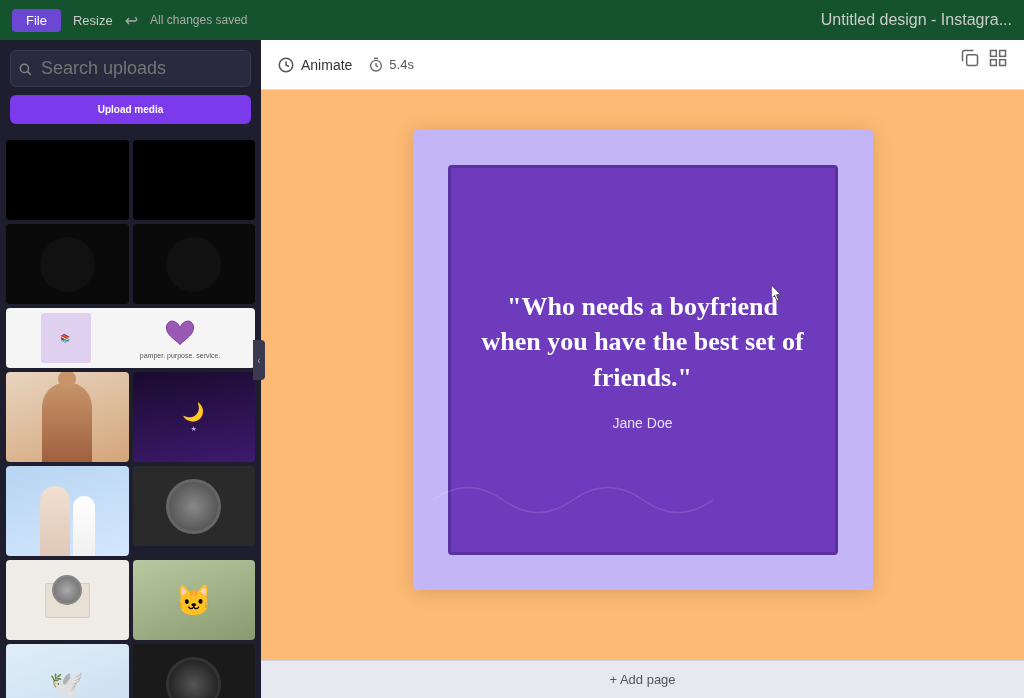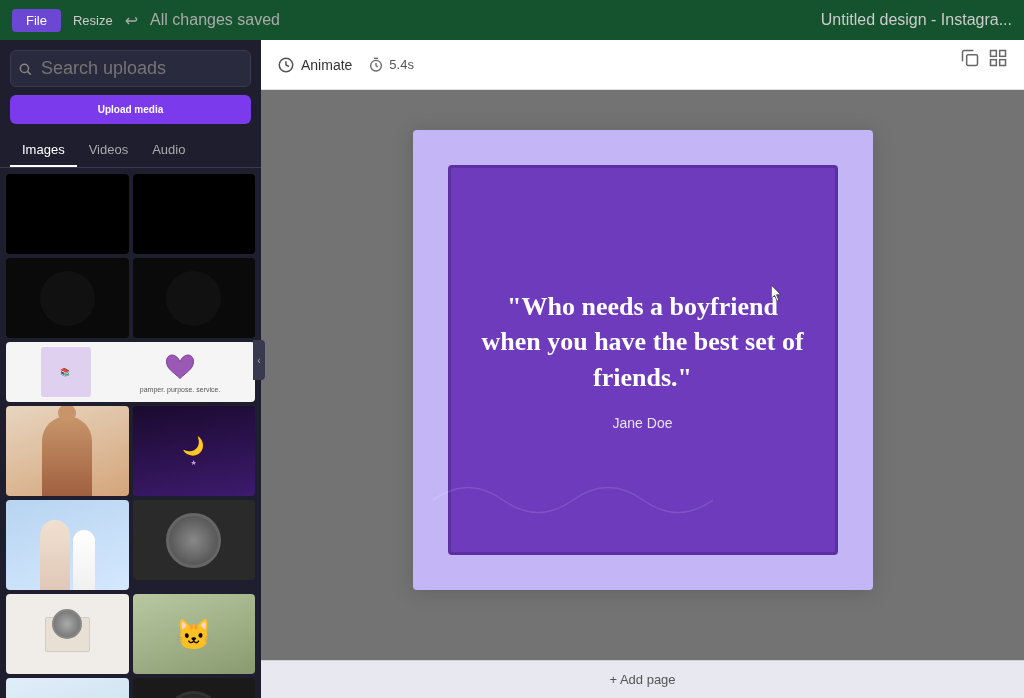--- a/index.html
+++ b/index.html
@@ -32,21 +32,21 @@
     }
     #topbar .undo-btn {
       background: transparent;
       border: none;
       color: #aaa;
       cursor: pointer;
       font-size: 16px;
     }
     #topbar .saved-text {
       color: #aaa;
-      font-size: 16px;
+      font-size: 12px;
       flex: 1;
     }
     #topbar .title-text {
       color: #ccc;
       font-size: 16px;
     }
 
     
     #layout {
       display: flex;
@@ -147,21 +147,21 @@
       justify-content: center;
       cursor: pointer;
       color: #aaa;
       font-size: 10px;
       z-index: 10;
     }
 
     
     #main {
       flex: 1;
-      background: #737373;
+      background: #fdba74;
       display: flex;
       flex-direction: column;
       position: relative;
     }
     #toolbar-row {
       height: 50px;
       background: white;
       display: flex;
       align-items: center;
       padding: 0 16px;
@@ -290,25 +290,20 @@
     <div id="search-area">
       <div id="search-wrapper">
         <svg class="search-icon-svg" width="14" height="14" viewBox="0 0 24 24" fill="none" stroke="#888" stroke-width="2.5">
           <circle cx="11" cy="11" r="7"></circle>
             <line x1="16.5" y1="16.5" x2="22" y2="22"></line>
         </svg>
         <input id="search-box" type="text" placeholder="Search uploads" style="">
       </div>
     </div>
     <button id="upload-btn">Upload media</button>
-    <div id="media-tabs">
-      <button class="media-tab active">Images</button>
-      <button class="media-tab">Videos</button>
-      <button class="media-tab">Audio</button>
-    </div>
 
     <div id="image-grid">
 
       <div class="img-cell" style="height:80px; background:#000;"></div>
       <div class="img-cell" style="height:80px; background:#000;"></div>
 
       <div class="img-cell" style="height:80px; background:#0a0a0a; display:flex; align-items:center; justify-content:center;">
         <div style="width:55px; height:55px; background:#111; border-radius:50%;"></div>
       </div>
       <div class="img-cell" style="height:80px; background:#0a0a0a; display:flex; align-items:center; justify-content:center;">

